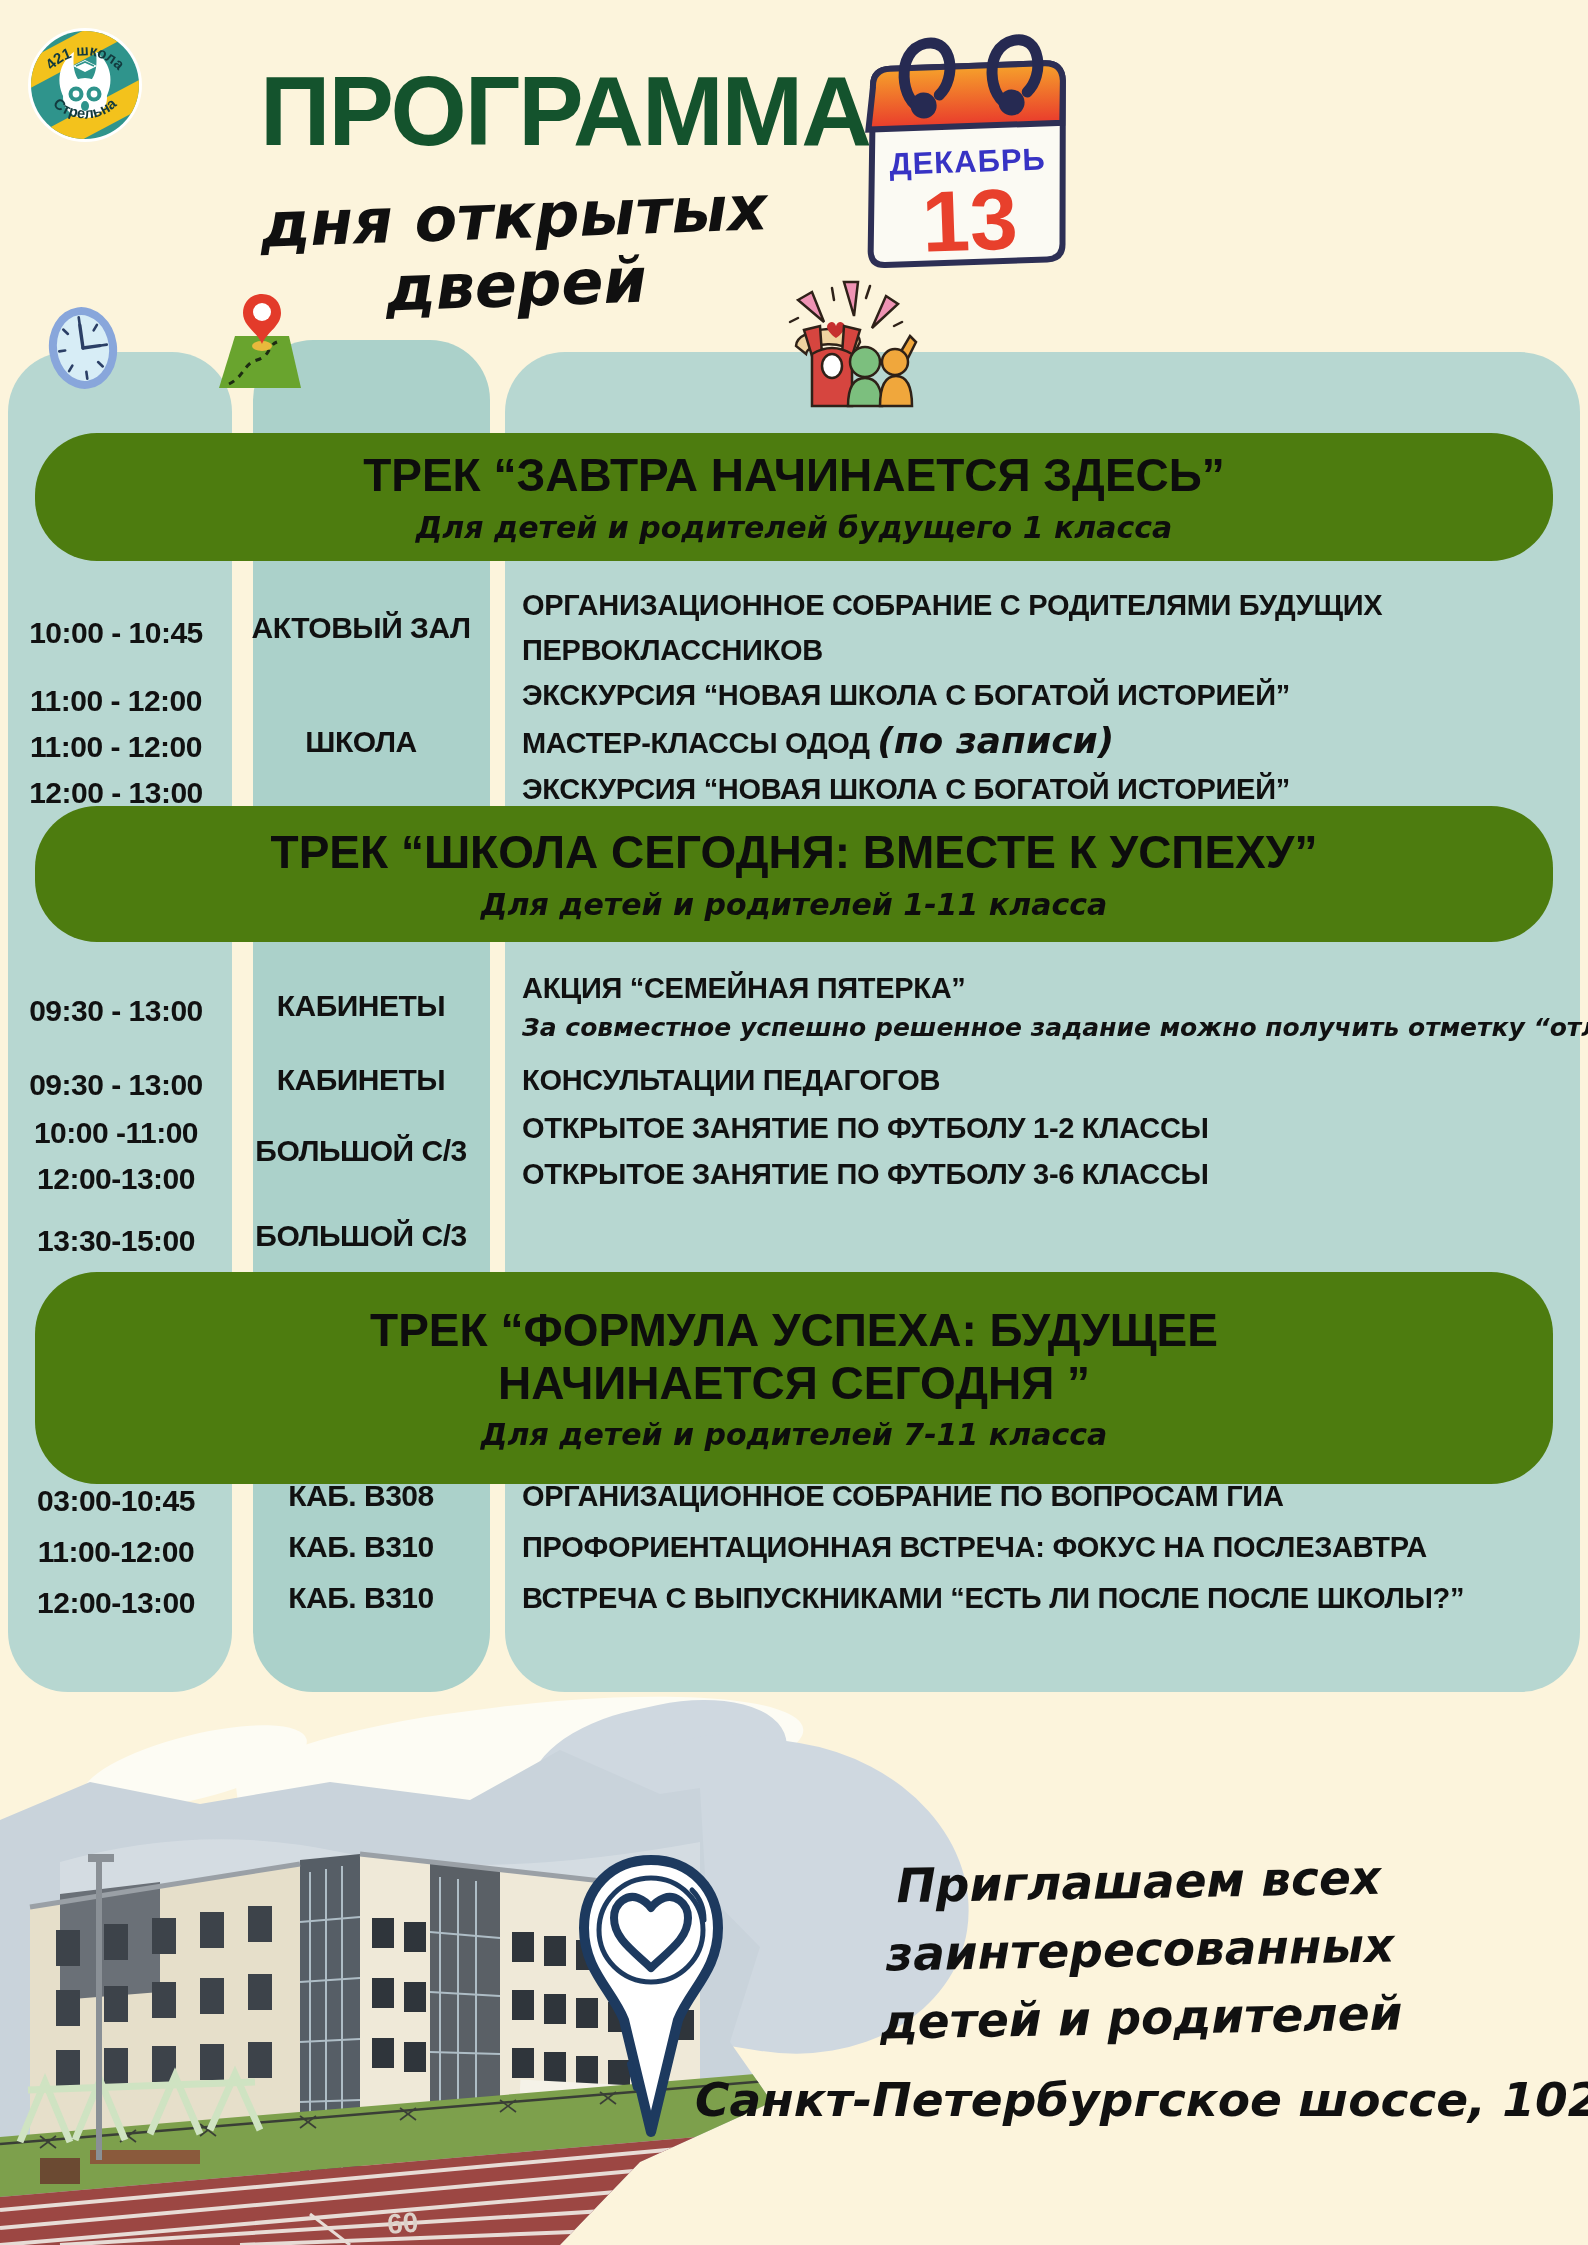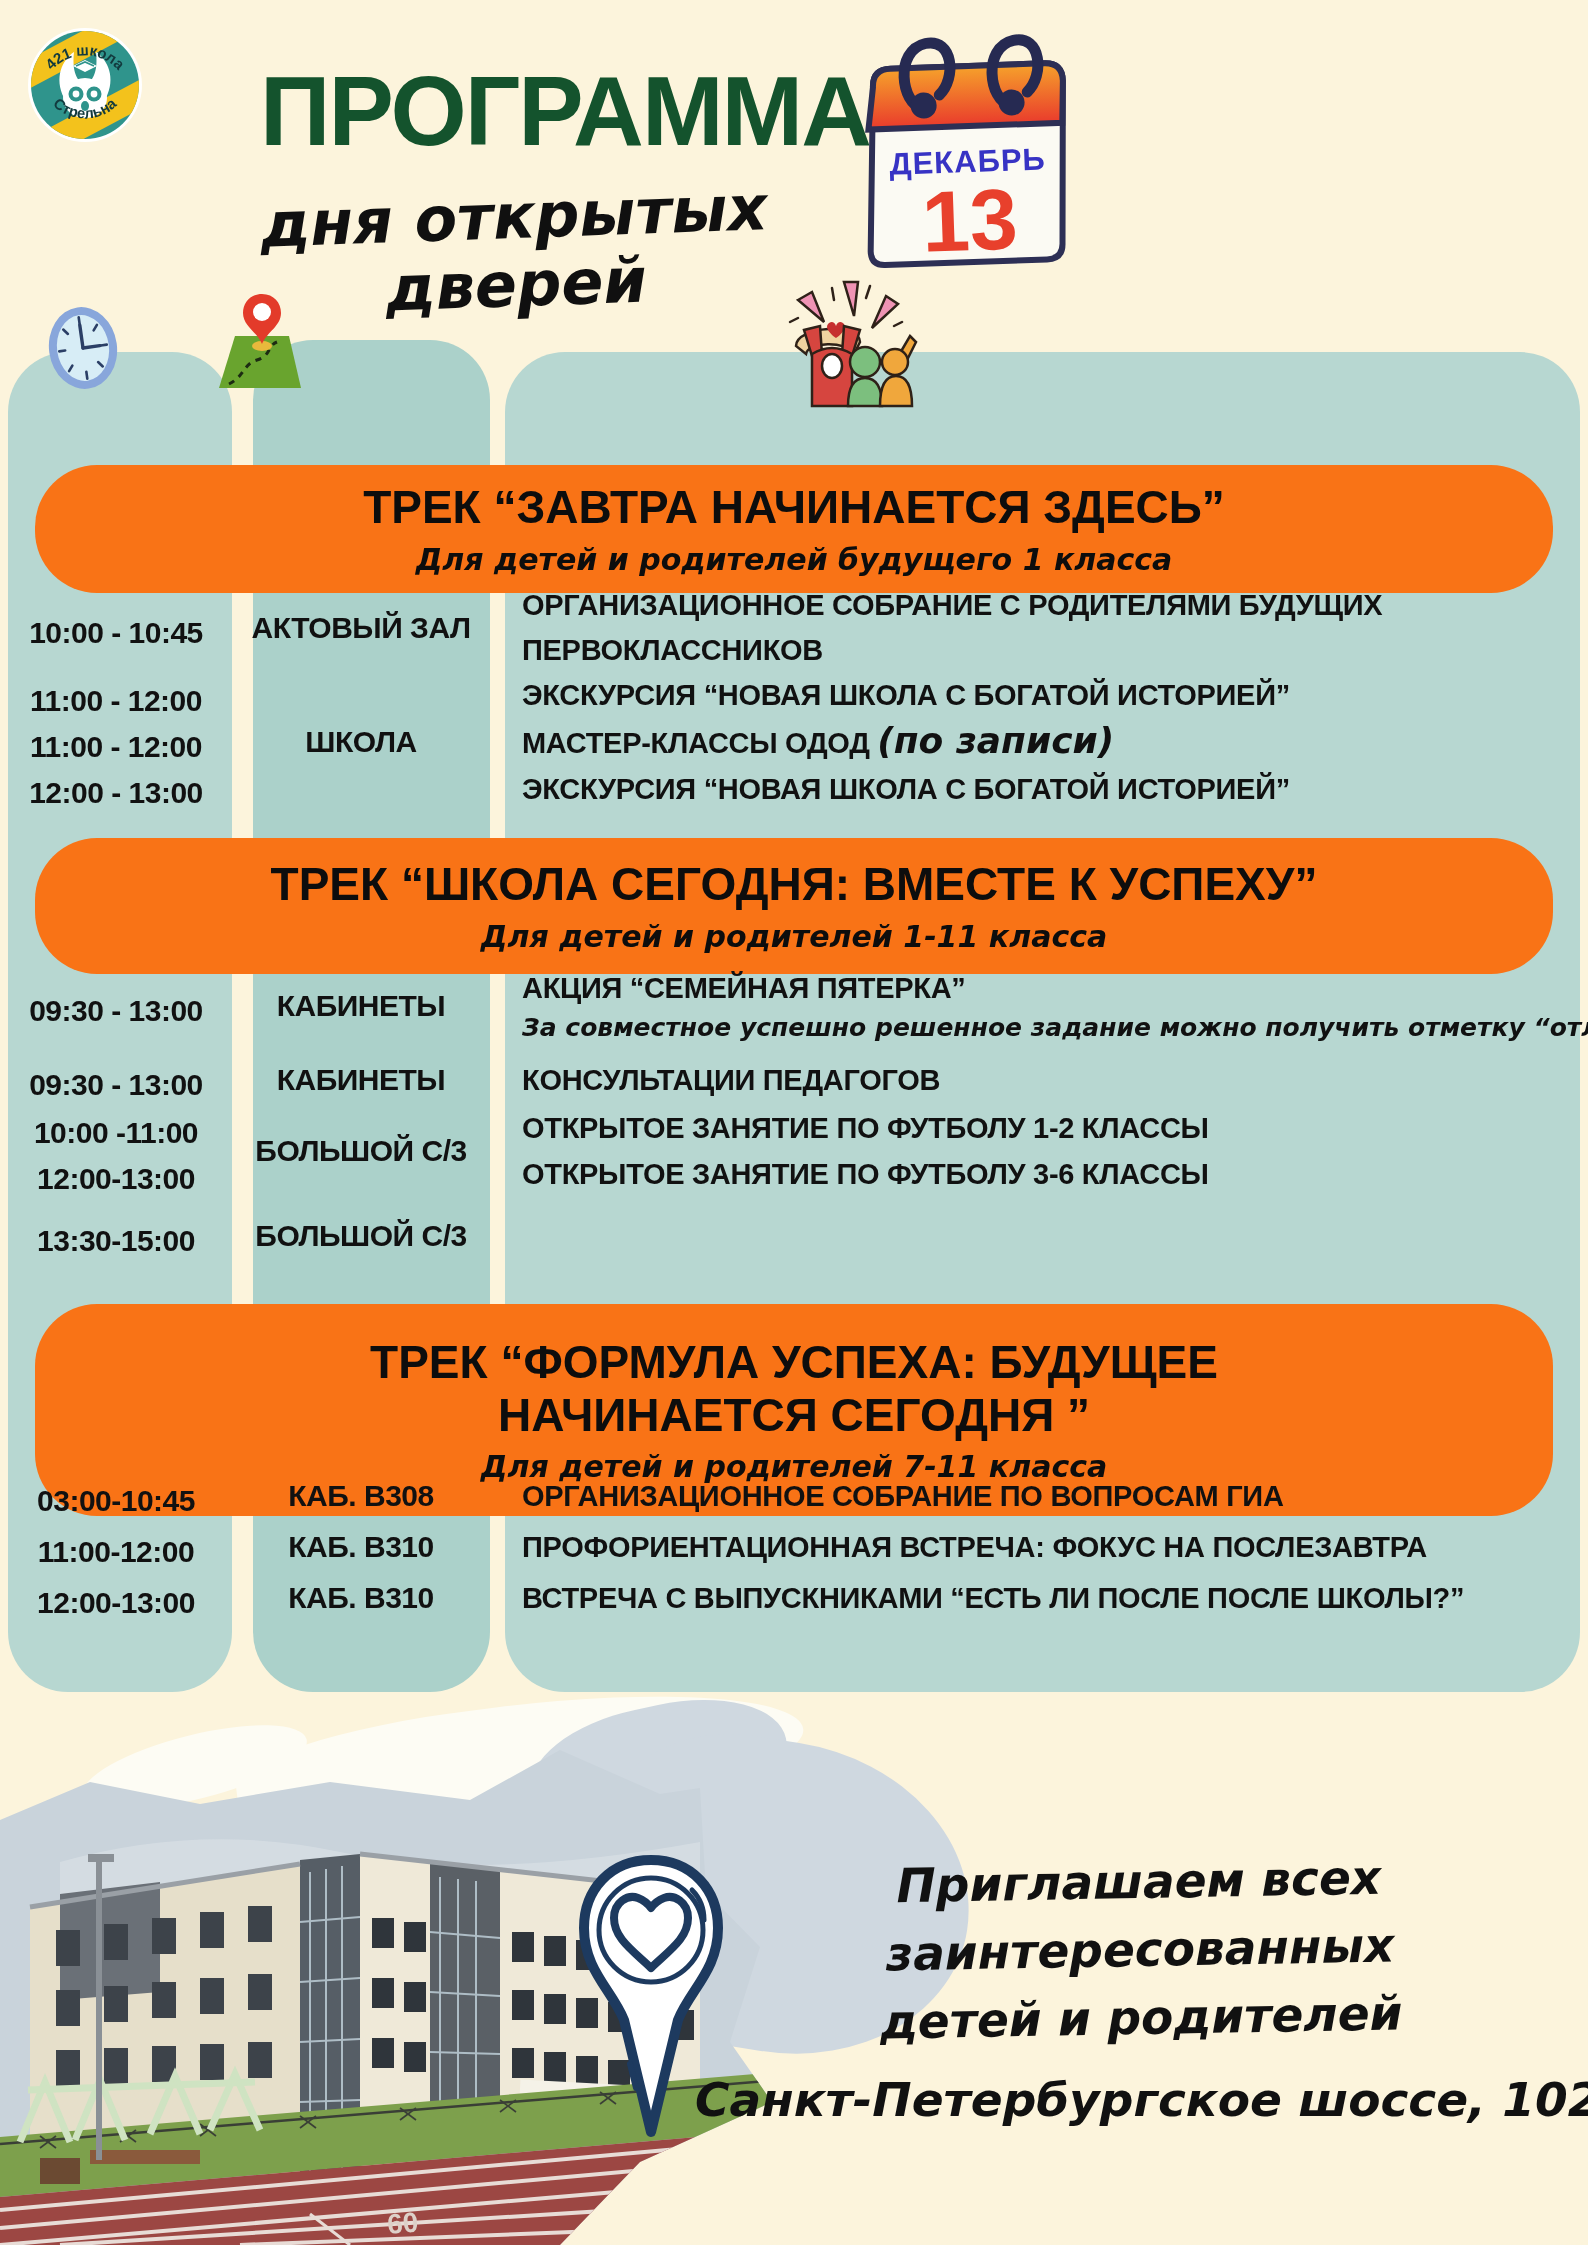--- a/index.html
+++ b/index.html
@@ -23,24 +23,23 @@
   }
 
   
   .col{position:absolute;border-radius:60px;}
   .col-1{left:8px;top:352px;width:224px;height:1340px;background:#b7d7d1;}
   .col-2{left:253px;top:340px;width:237px;height:1352px;background:#abd1ca;}
   .col-3{left:505px;top:352px;width:1075px;height:1340px;background:#b7d7d1;}
 
   
   .track-header{
-    position:absolute;left:35px;width:1518px;background:#f97316;border-radius:62px;
+    position:absolute;left:35px;width:1518px;background:#4d7c0f;border-radius:62px;
     display:flex;flex-direction:column;align-items:center;justify-content:center;
     text-align:center;
-    margin-top:32px;
   }
   .track-title{font-size:46px;font-weight:900;letter-spacing:0;color:#0d0d0d;line-height:1.15;}
   .track-sub{
     font-family:"DejaVu Sans",sans-serif;font-style:italic;font-weight:700;
     font-size:30px;margin-top:8px;color:#0d0d0d;
   }
 
   
   .row{
     position:absolute;left:0;width:1588px;

